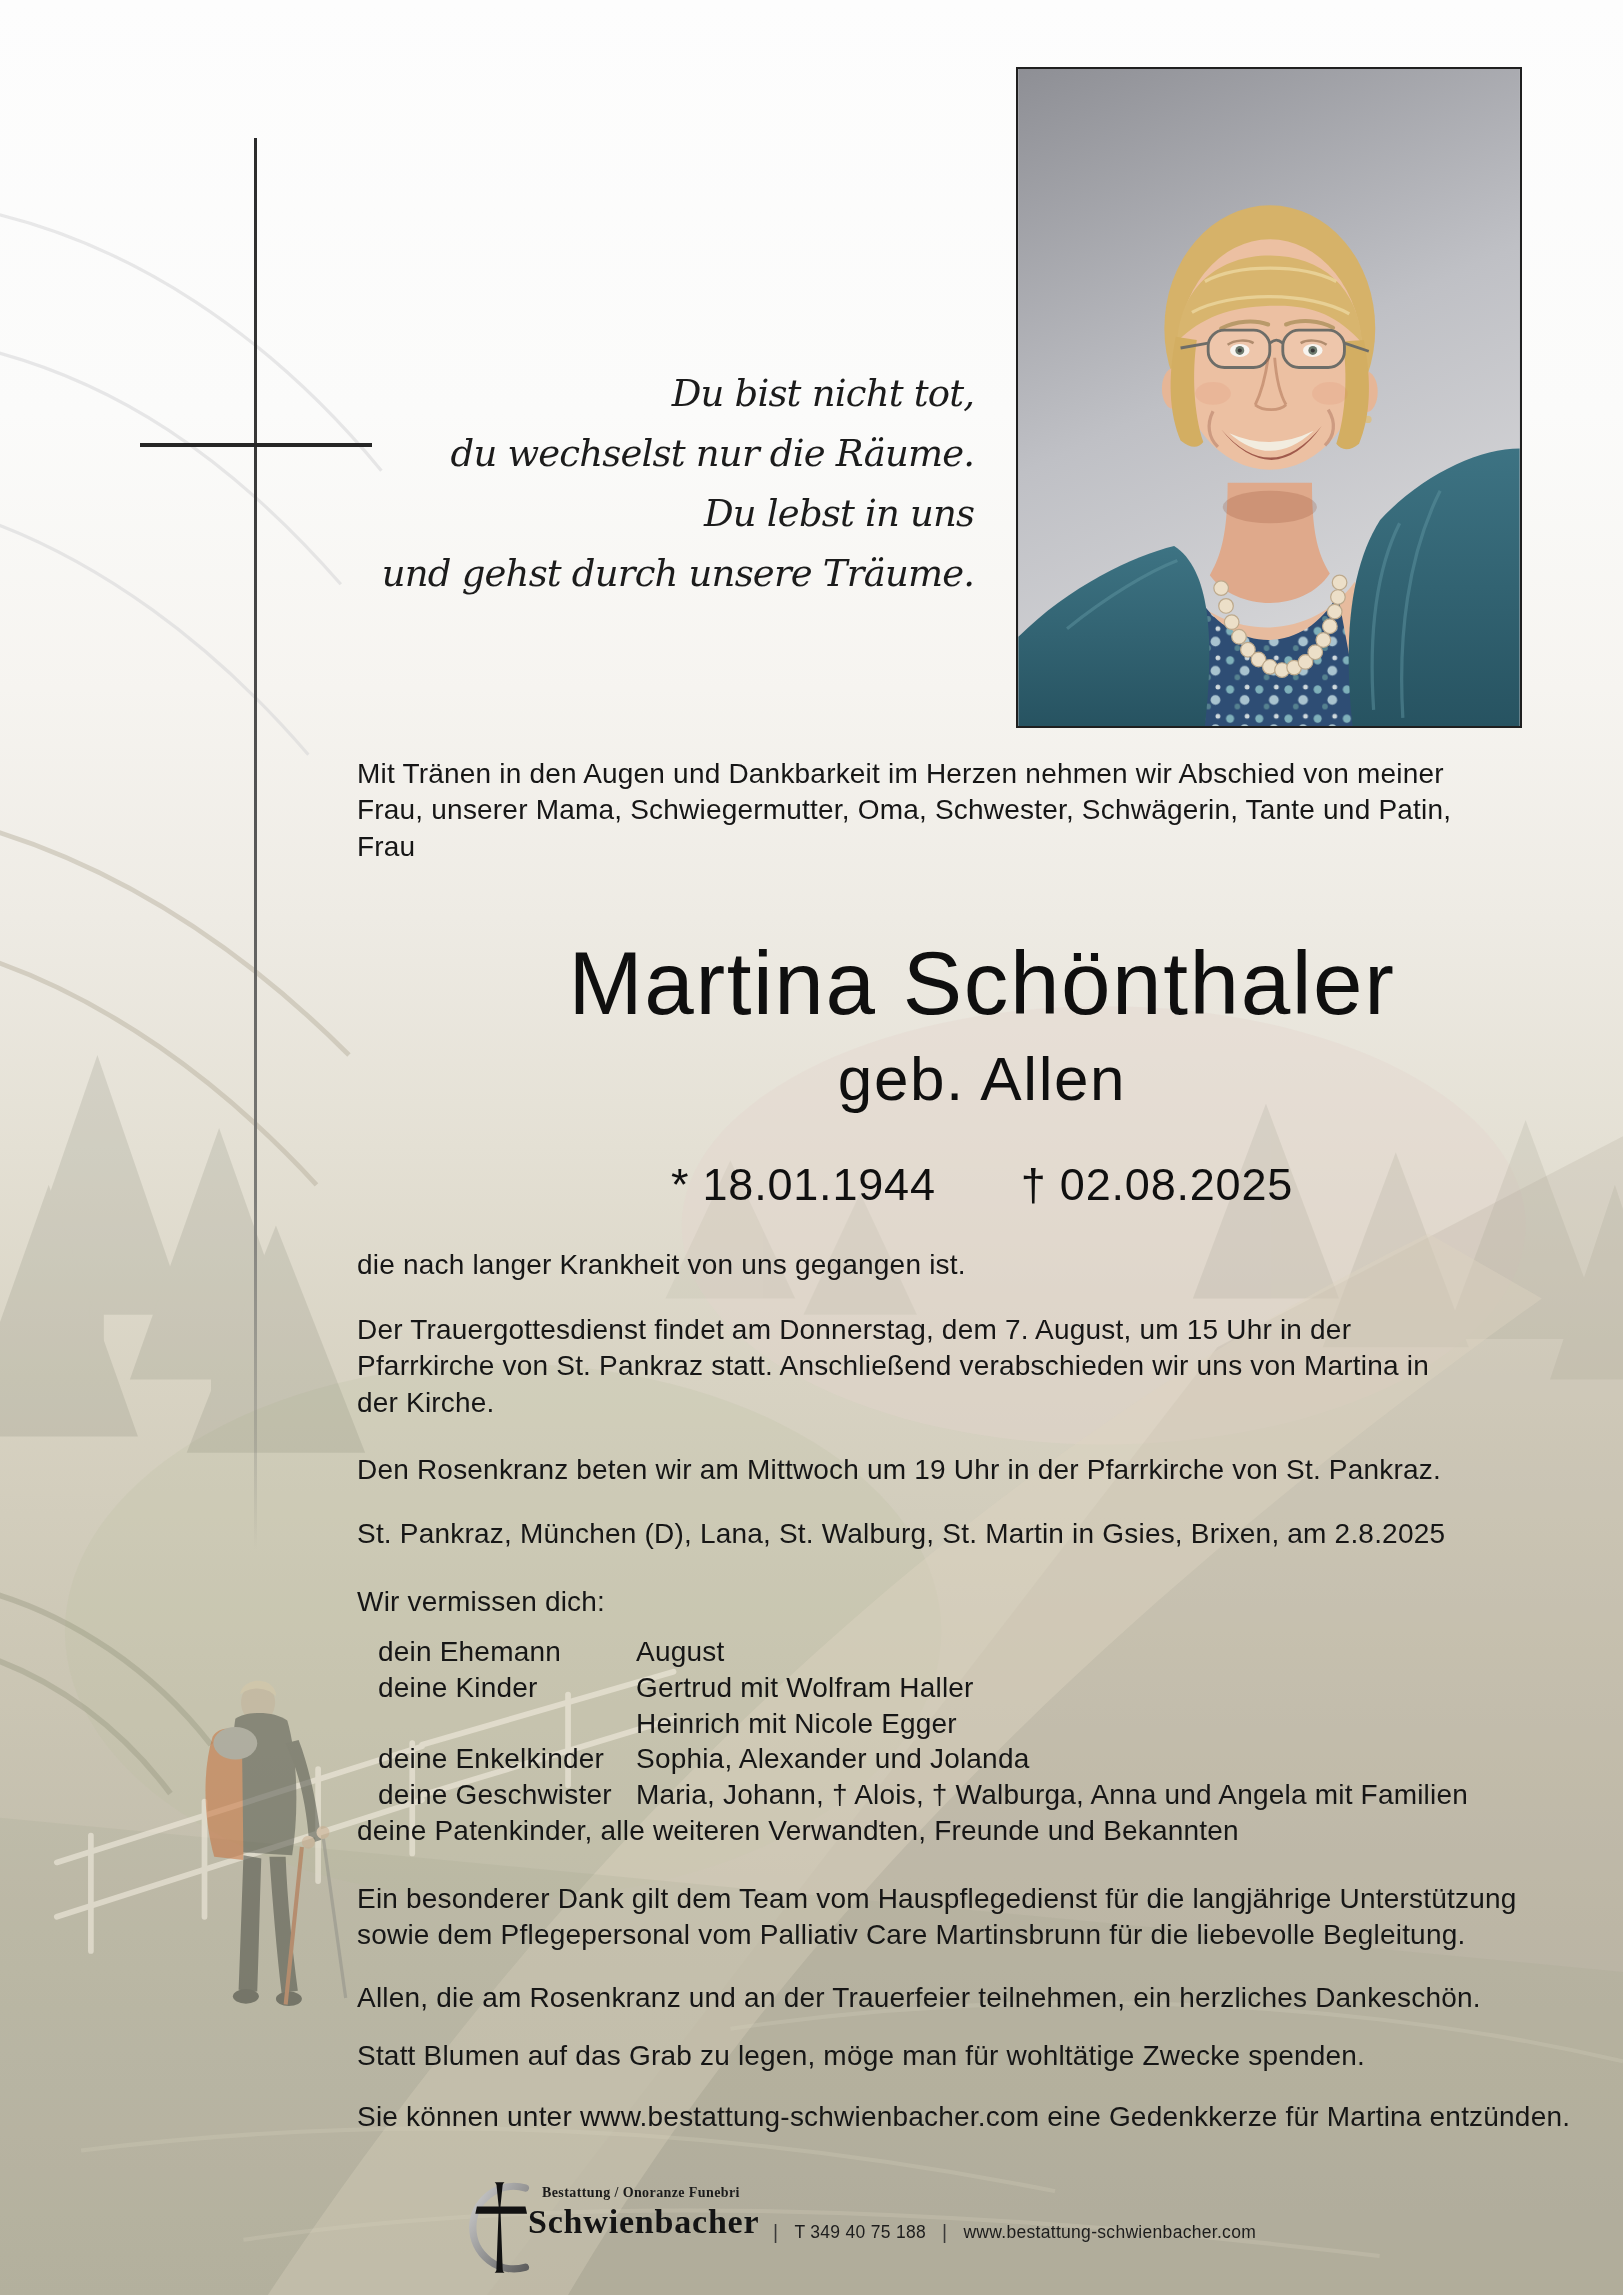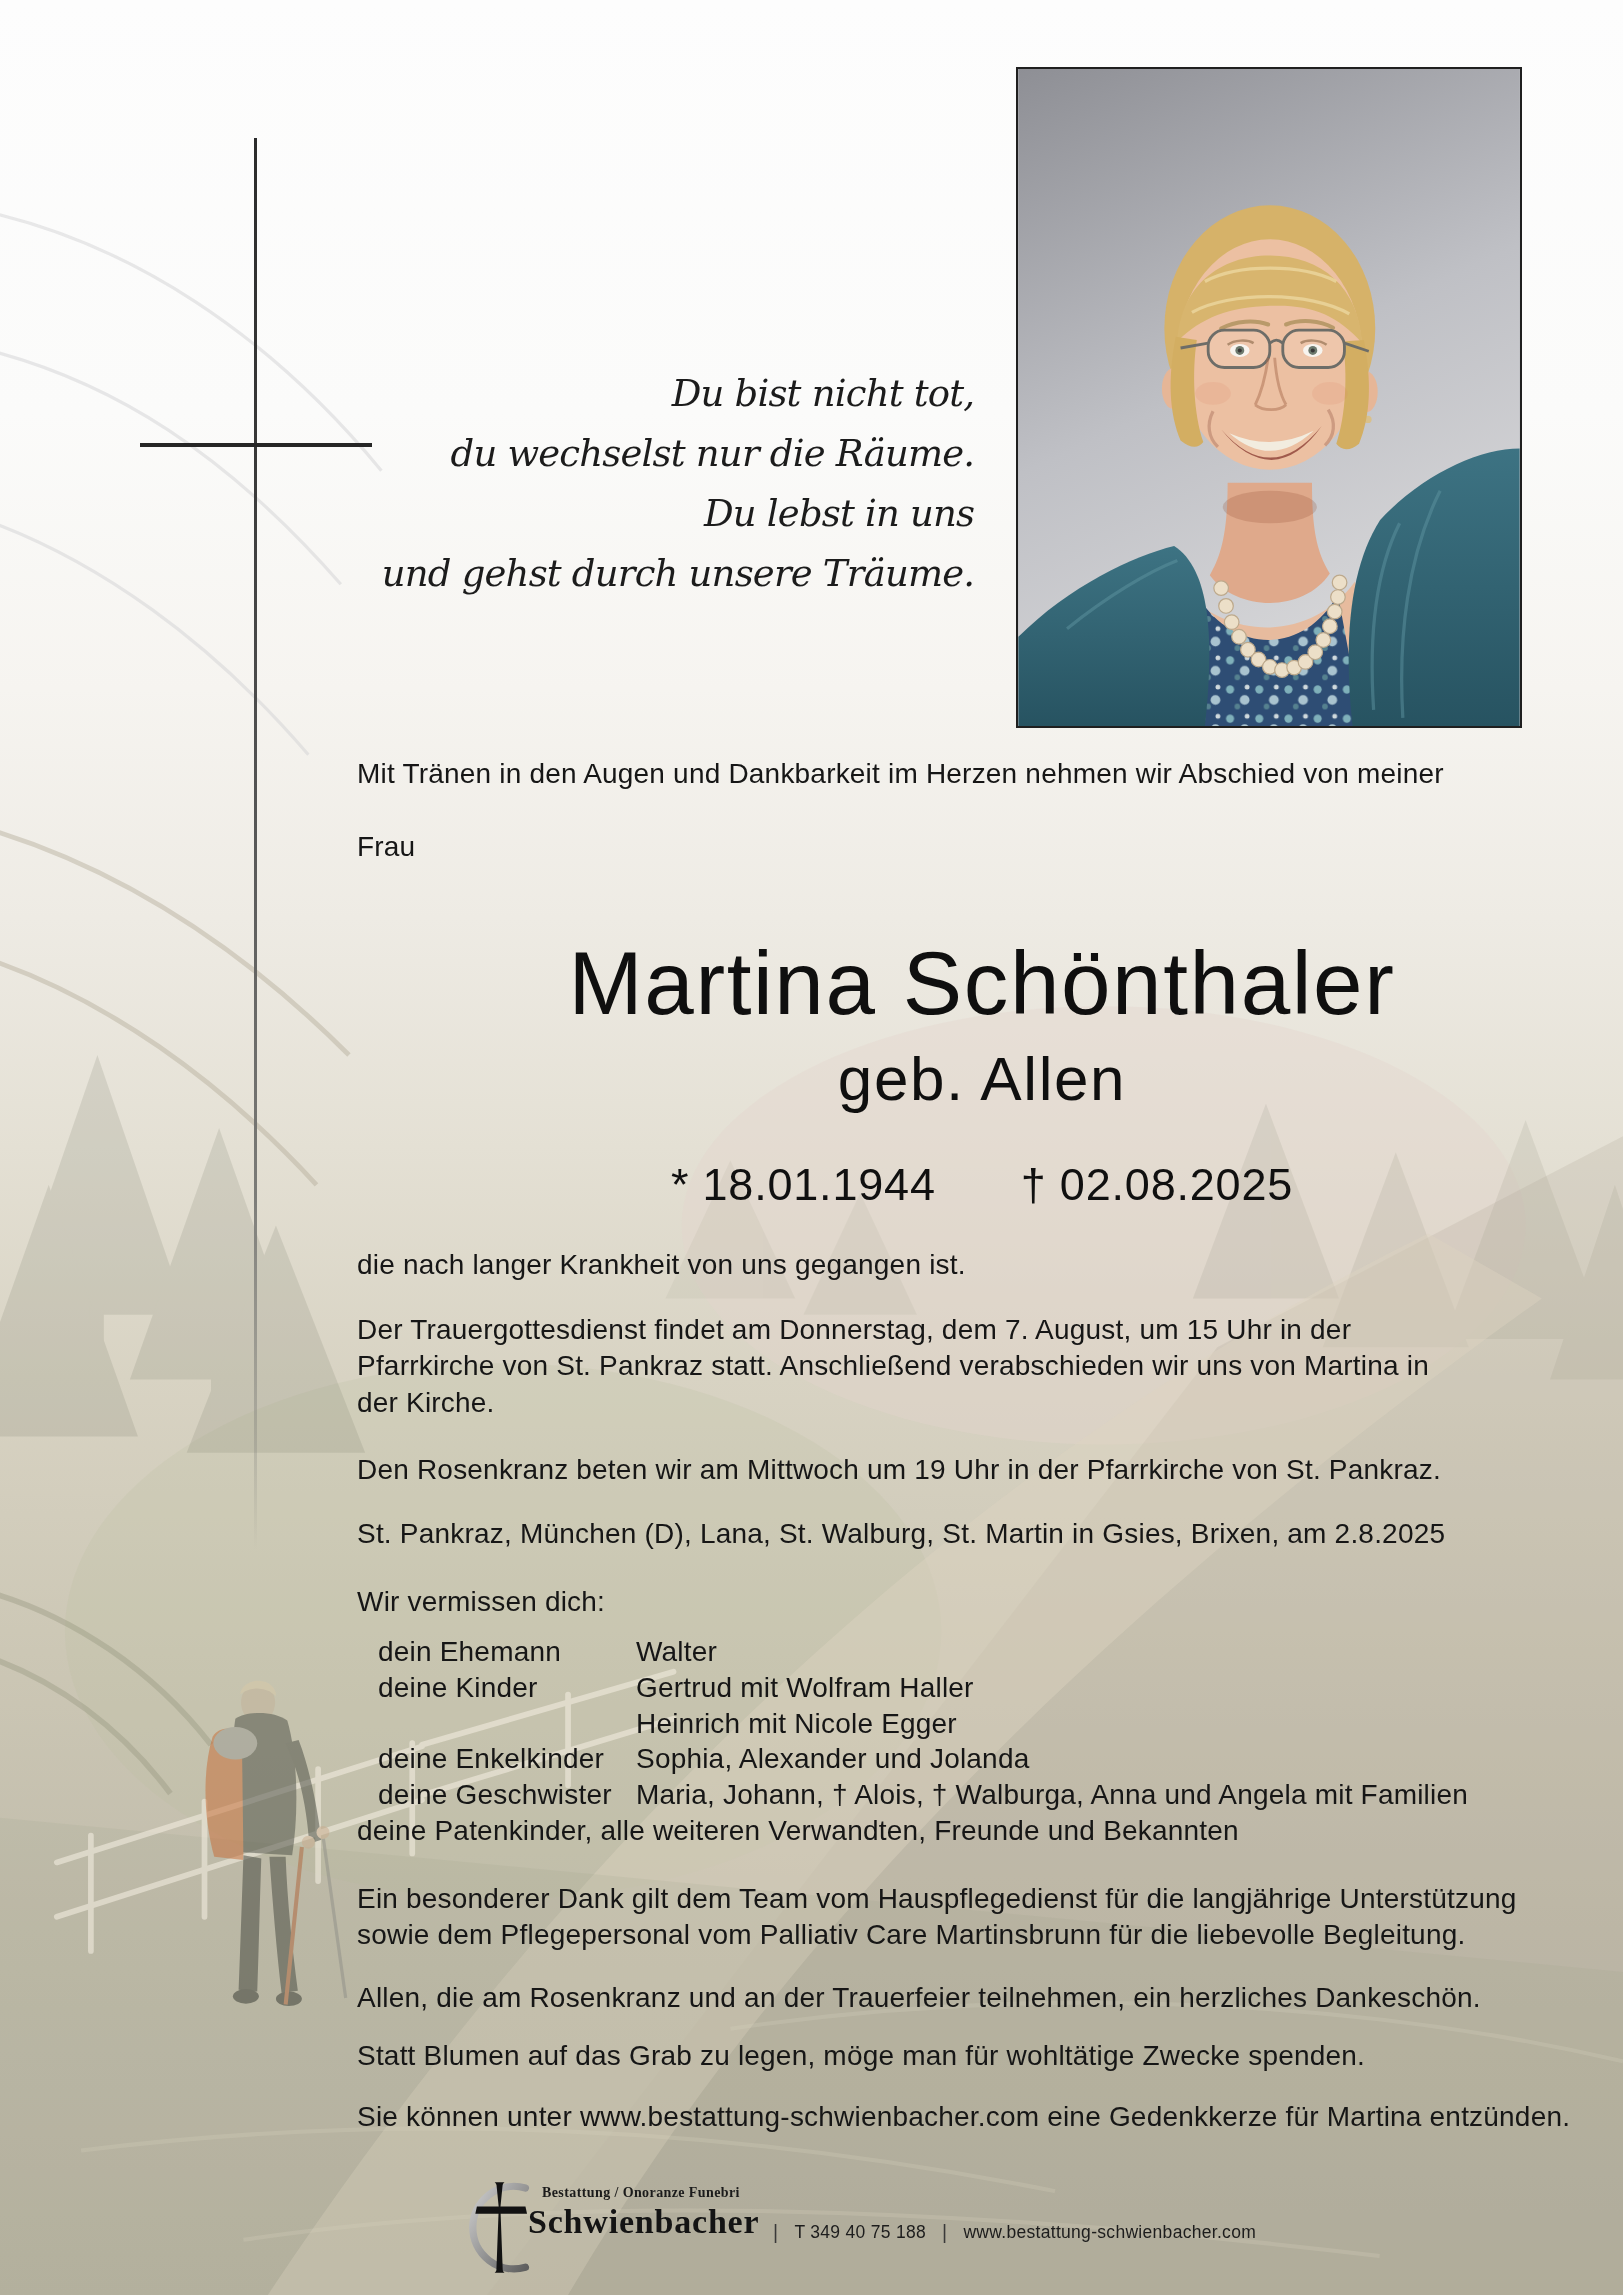--- a/index.html
+++ b/index.html
@@ -245,41 +245,42 @@
       <path d="M240 422 C232 438 234 454 246 466" stroke="rgba(160,100,80,0.4)" stroke-width="4" fill="none"></path>
       <path d="M382 420 C392 436 390 452 378 464" stroke="rgba(160,100,80,0.4)" stroke-width="4" fill="none"></path>
       <path d="M250 444 Q312 516 374 440 Q346 480 312 482 Q278 480 250 444 Z" fill="#a05a4c"></path>
       <path d="M260 449 Q312 494 364 446 Q312 472 260 449 Z" fill="#f2ecdf"></path>
       <ellipse cx="240" cy="400" rx="22" ry="14" fill="rgba(220,130,100,0.15)"></ellipse>
       <ellipse cx="384" cy="400" rx="22" ry="14" fill="rgba(220,130,100,0.15)"></ellipse>
     </svg>
   </div>
 
   <div class="line" style="top:755px">Mit Tränen in den Augen und Dankbarkeit im Herzen nehmen wir Abschied von meiner</div>
+  <div class="line" style="top:791px">Frau, unserer Mama, Schwiegermutter, Oma, Schwester, Schwägerin, Tante und Patin,</div>
   <div class="line" style="top:828px">Frau</div>
 
   <div class="h-name">Martina Schönthaler</div>
   <div class="h-maiden">geb. Allen</div>
   <div class="h-dates">
     <span>* 18.01.1944</span>
     <span>† 02.08.2025</span>
   </div>
 
   <div class="line" style="top:1246px">die nach langer Krankheit von uns gegangen ist.</div>
   <div class="line" style="top:1311px">Der Trauergottesdienst findet am Donnerstag, dem 7. August, um 15 Uhr in der</div>
   <div class="line" style="top:1347px">Pfarrkirche von St. Pankraz statt. Anschließend verabschieden wir uns von Martina in</div>
   <div class="line" style="top:1384px">der Kirche.</div>
   <div class="line" style="top:1451px">Den Rosenkranz beten wir am Mittwoch um 19 Uhr in der Pfarrkirche von St. Pankraz.</div>
   <div class="line" style="top:1515px">St. Pankraz, München (D), Lana, St. Walburg, St. Martin in Gsies, Brixen, am 2.8.2025</div>
 
   <div class="line" style="top:1583px">Wir vermissen dich:</div>
 
   <div class="fam-row" style="top:1633px">
     <span class="fam-label">dein Ehemann</span>
-    <span class="fam-value">Walter</span>
+    <span class="fam-value">August</span>
   </div>
   <div class="fam-row" style="top:1669px">
     <span class="fam-label">deine Kinder</span>
     <span class="fam-value">Gertrud mit Wolfram Haller</span>
   </div>
   <div class="fam-row" style="top:1705px">
     <span class="fam-label"></span>
     <span class="fam-value">Heinrich mit Nicole Egger</span>
   </div>
   <div class="fam-row" style="top:1740px">

